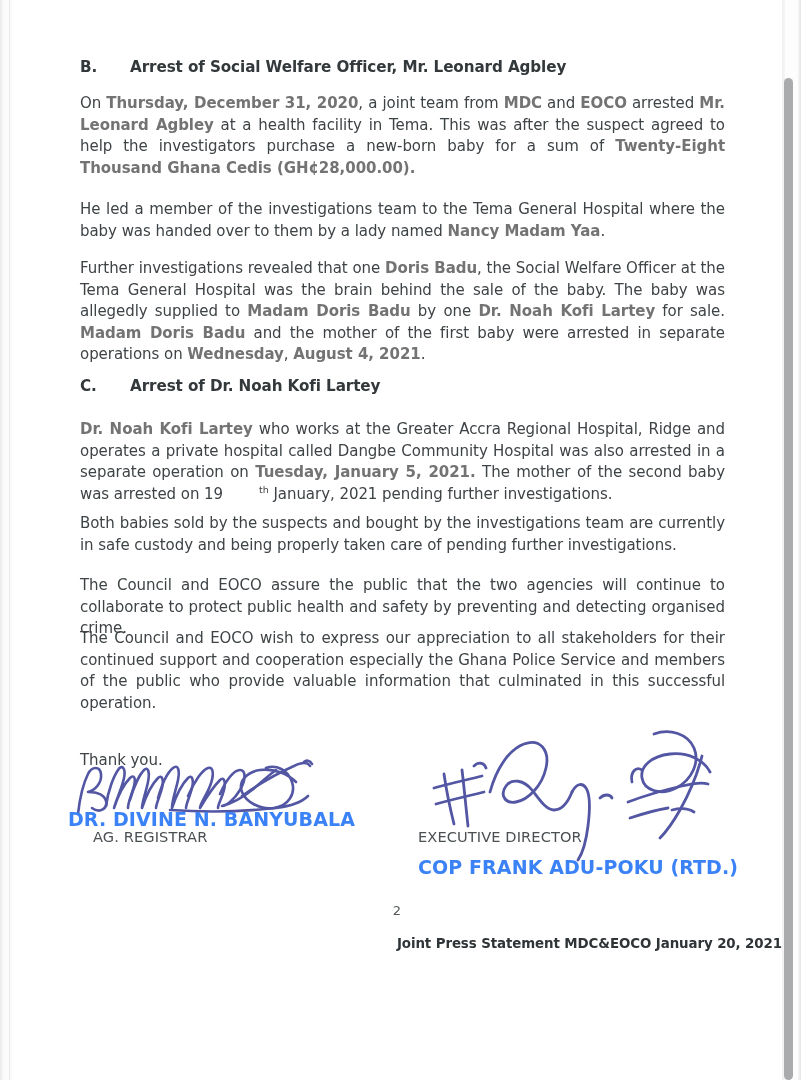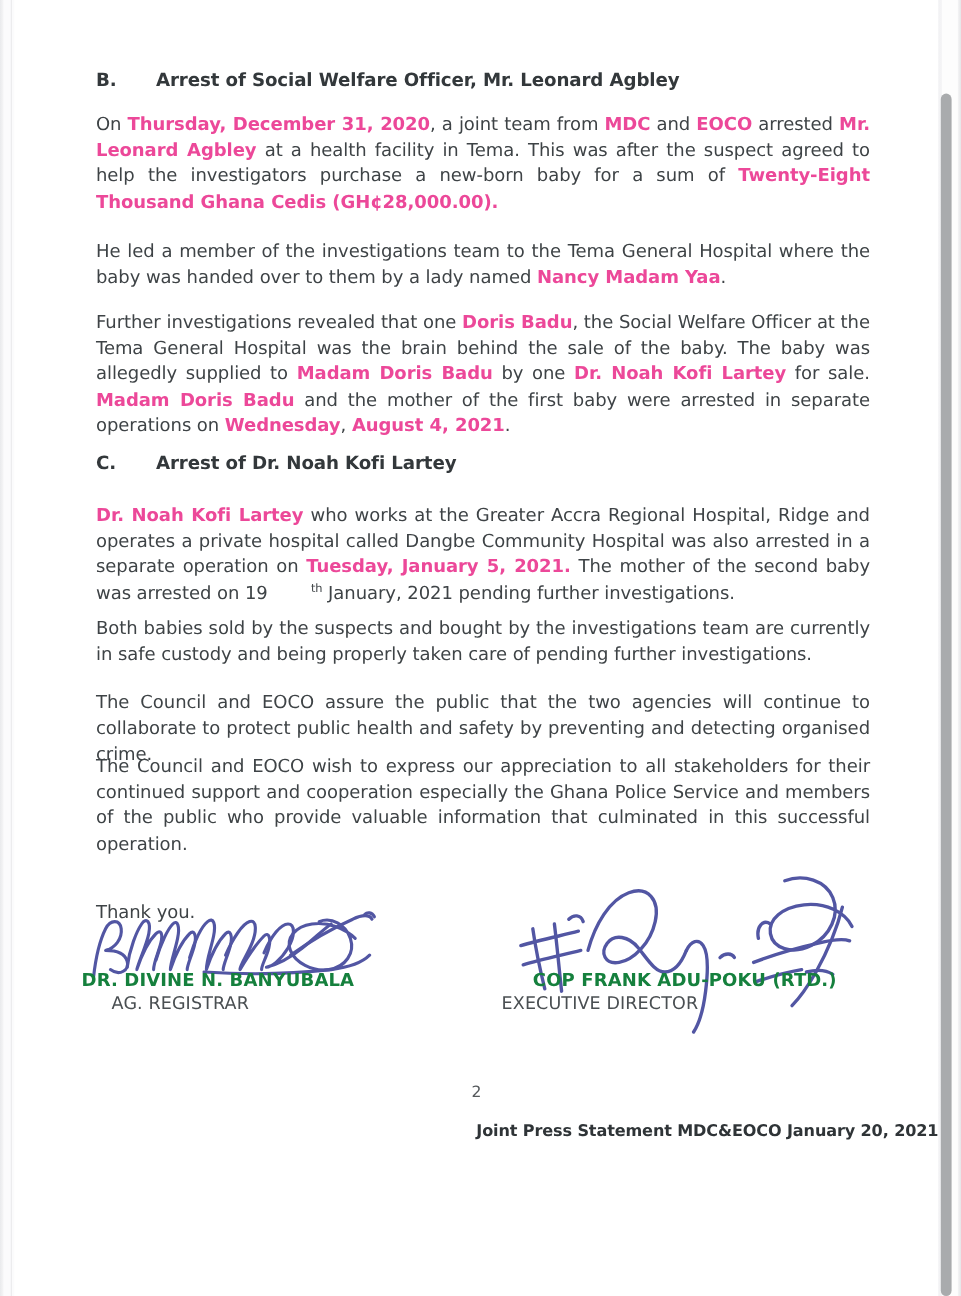--- a/index.html
+++ b/index.html
@@ -94,21 +94,21 @@
 
   p.para {
     margin: 0;
     font-size: 15px;
     line-height: 21.5px;
     text-align: justify;
     text-justify: inter-word;
     color: #3e4346;
     letter-spacing: -0.05px;
   }
-  p.para b { color: #ec4899; font-weight: bold; }
+  p.para b { color: #737373; font-weight: bold; }
   p.para sup { font-size: 9.5px; vertical-align: super; line-height: 0; margin-left: 36px; }
 
   .h-b   { position: absolute; top: 58px;  left: 0; width: 645px; }
   .p-1   { position: absolute; top: 93px;  left: 0; width: 645px; }
   .p-2   { position: absolute; top: 199px; left: 0; width: 645px; }
   .p-3   { position: absolute; top: 258px; left: 0; width: 645px; }
   .h-c   { position: absolute; top: 377px; left: 0; width: 645px; }
   .p-4   { position: absolute; top: 419px; left: 0; width: 645px; }
   .p-5   { position: absolute; top: 513px; left: 0; width: 645px; }
   .p-6   { position: absolute; top: 575px; left: 0; width: 645px; }
@@ -118,35 +118,35 @@
   
   #sig-area {
     position: absolute;
     left: 0; top: 0;
     width: 770px; height: 1080px;
     pointer-events: none;
   }
   .sig-name {
     position: absolute;
     font-weight: bold;
-    font-size: 15px;
-    color: #15803d;
+    font-size: 19px;
+    color: #3b82f6;
     letter-spacing: 0.1px;
     white-space: nowrap;
   }
   .sig-title {
     position: absolute;
     font-size: 14.6px;
     color: #4a4f52;
     letter-spacing: 0.1px;
     white-space: nowrap;
   }
   #sig-left-name  { left: 56px;  top: 808px; }
   #sig-left-title { left: 56px;  top: 828px; margin-left: 25px; }
-  #sig-right-name { left: 406px; top: 808px; margin-left: 26px; }
+  #sig-right-name { left: 406px; top: 856px; }
   #sig-right-title{ left: 406px; top: 828px; }
 
   
   #page-number {
     position: absolute;
     top: 903px; left: 0;
     width: 770px;
     text-align: center;
     font-size: 13px;
     color: #55595c;

